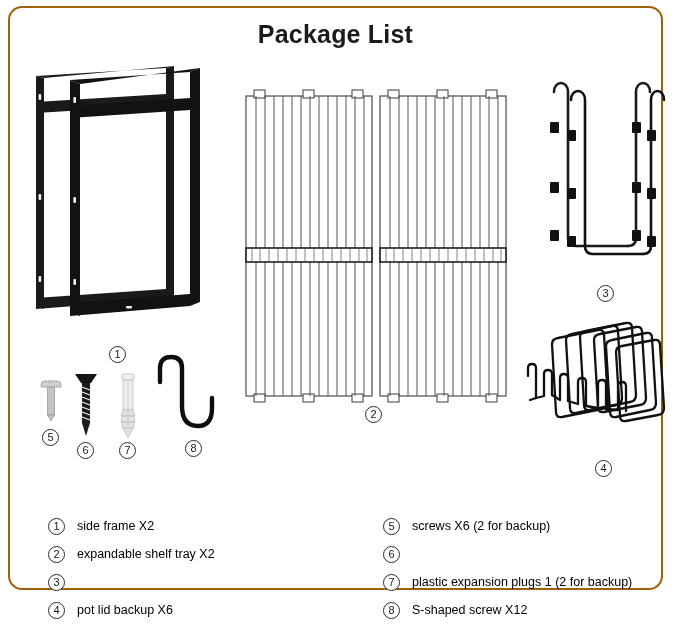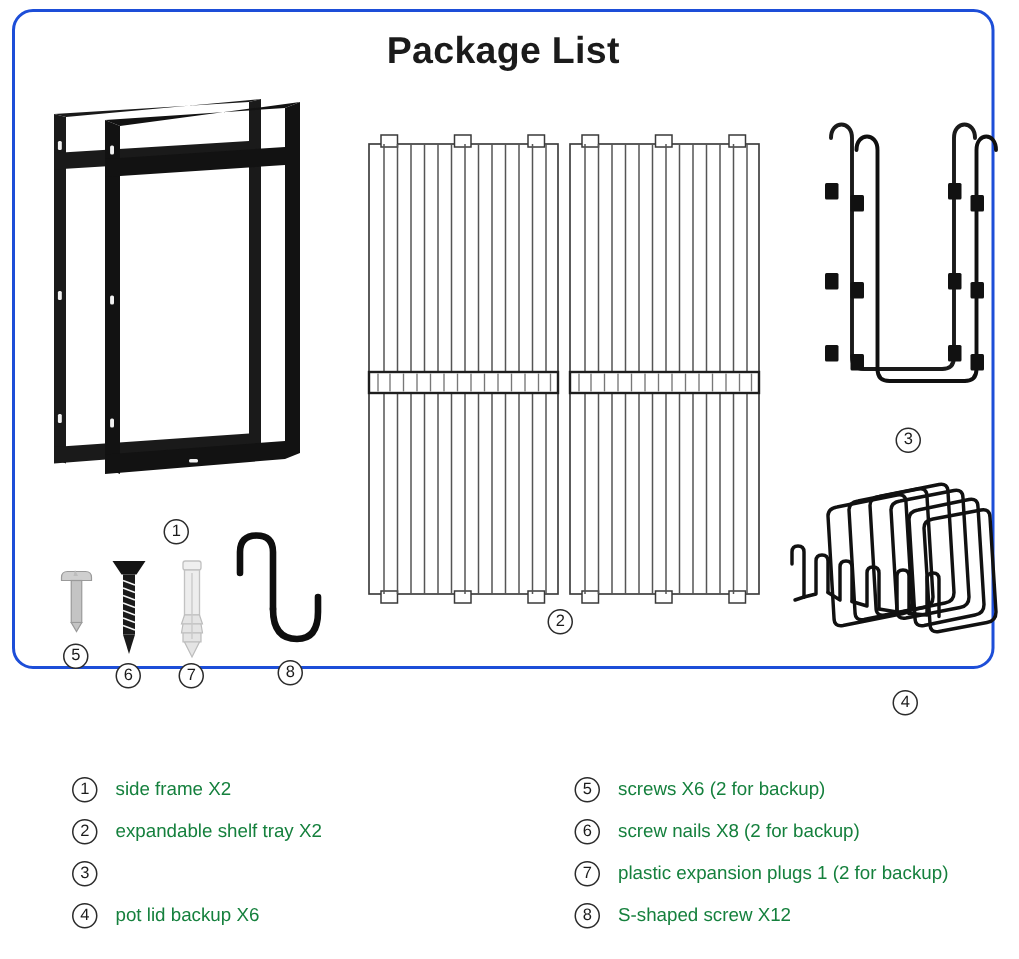--- a/index.html
+++ b/index.html
@@ -19,22 +19,22 @@
     inset: 0;
     background: #ffffff;
   }
 
   
   .panel {
     position: absolute;
     left: 8px;
     top: 6px;
     width: 655px;
-    height: 440px;
-    border: 2px solid #1d4ed8;
+    height: 584px;
+    border: 2px solid #a16207;
     border-radius: 14px;
     box-sizing: border-box;
     background: #ffffff;
   }
 
   .panel-title {
     position: absolute;
     left: 0;
     right: 0;
     top: 12px;
@@ -82,21 +82,21 @@
   .legend-col.right { left: 383px; }
 
   .legend-row {
     display: flex;
     align-items: center;
     height: 28px;
     gap: 12px;
   }
   .legend-label {
     font-size: 12.5px;
-    color: #15803d;
+    color: #000000;
     white-space: nowrap;
   }
 </style>
 </head>
 <body>
 
 <div class="page">
 
   <div class="panel">
 
@@ -378,21 +378,20 @@
       </div>
     </div>
 
     <div class="legend-col right">
       <div class="legend-row">
         <span class="circ">5</span>
         <span class="legend-label">screws X6 (2 for backup)</span>
       </div>
       <div class="legend-row">
         <span class="circ">6</span>
-        <span class="legend-label">screw nails X8 (2 for backup)</span>
       </div>
       <div class="legend-row">
         <span class="circ">7</span>
         <span class="legend-label">plastic expansion plugs 1 (2 for backup)</span>
       </div>
       <div class="legend-row">
         <span class="circ">8</span>
         <span class="legend-label">S-shaped screw X12</span>
       </div>
     </div>

